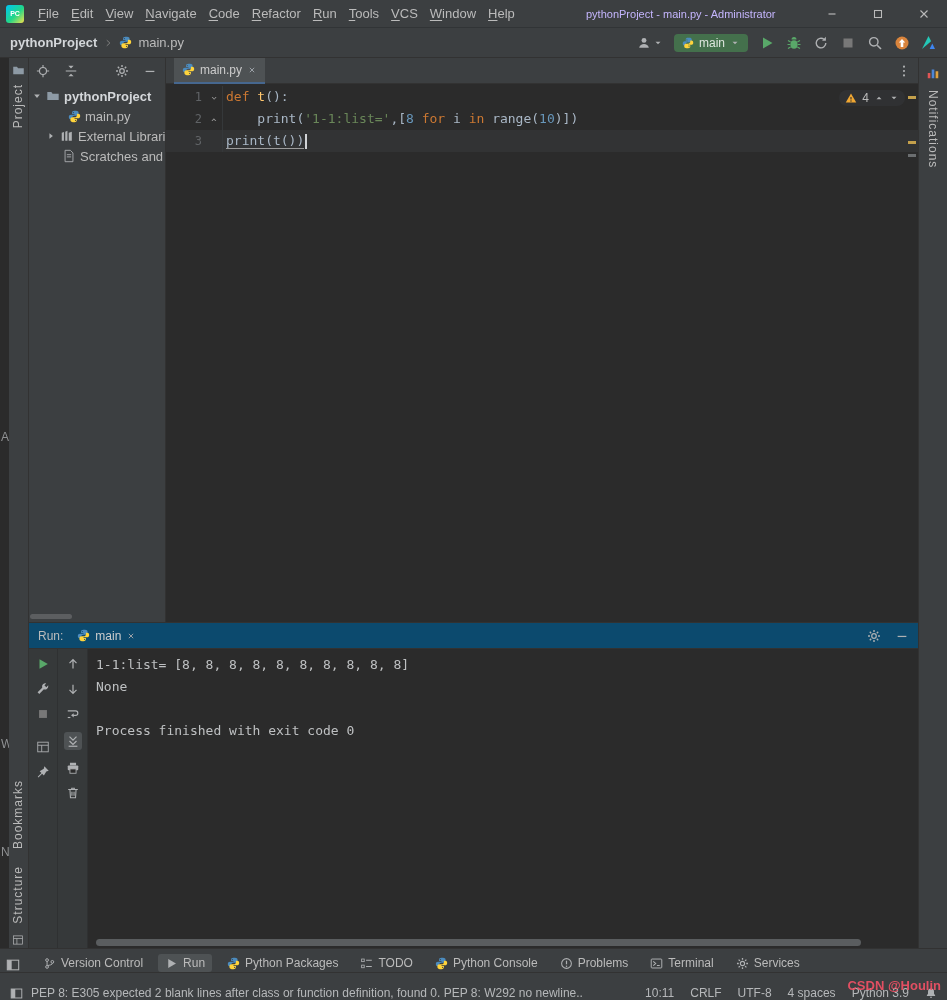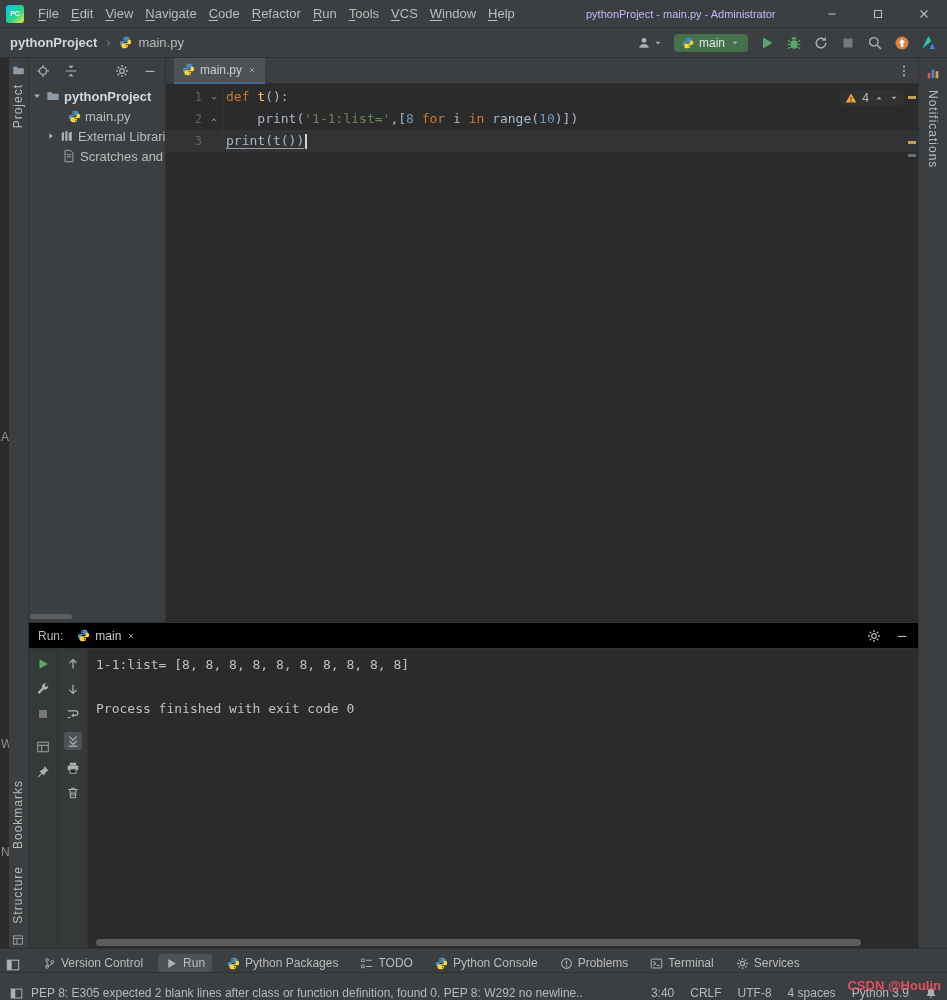--- a/index.html
+++ b/index.html
@@ -78,21 +78,21 @@
   .caret{display:inline-block;width:2px;height:15px;background:#d0d3d6;vertical-align:middle;margin-left:1px;animation:blink 1s steps(1) infinite}
   @keyframes blink{50%{opacity:0}}
   .inspections{position:absolute;top:6px;right:14px;display:flex;align-items:center;gap:5px;font-size:12px;color:#bbbbbb;
                background:rgba(49,51,53,.85);padding:1px 6px;border-radius:9px}
   .smark{position:absolute;right:3px;width:8px;height:3px}
   .m1{top:12px;background:#c4a04b}.m2{top:57px;background:#c4a04b}.m3{top:70px;background:#6b6e70}
 
   
   .run-panel{position:absolute;left:28px;top:622px;width:891px;height:326px;background:#2b2b2b;
              border-top:1px solid #323232;box-sizing:border-box}
-  .run-header{height:26px;background:#000000;border-bottom:1px solid #323232;display:flex;align-items:center;
+  .run-header{height:26px;background:#0c4a6e;border-bottom:1px solid #323232;display:flex;align-items:center;
               padding:0 10px;box-sizing:border-box}
   .run-label{font-size:12px;color:#bbbbbb}
   .rtab{display:flex;align-items:center;gap:5px;margin-left:14px;font-size:12px;color:#cccccc}
   .rh-actions{margin-left:auto;display:flex;align-items:center;gap:14px}
   .run-body{position:absolute;top:26px;bottom:0;left:0;right:0;display:flex}
   .rcol{width:30px;background:#36393a;border-right:1px solid #2f3132;display:flex;flex-direction:column;
         align-items:center;padding-top:8px;gap:11px;box-sizing:border-box}
   .gap{margin-top:8px}
   .sel{background:#4e5254;border-radius:3px;padding:2px;display:inline-flex}
   .console{flex:1;padding:5px 8px;font-family:"DejaVu Sans Mono",monospace;font-size:13px;line-height:22px;
@@ -520,20 +520,21 @@
             </svg>
           </i>
         <i class="ic s14">
             <svg viewBox="0 0 16 16">
               <path fill="none" stroke="#afb1b3" stroke-width="1.2" d="M2.5 4h11M6.5 4V2.5h3V4M4.5 4l.6 9.5h5.8l.6-9.5M6.8 6.5V11M9.2 6.5V11"></path>
             </svg>
           </i>
       </div>
       <div class="console">
           <div class="cline">1-1:list= [8, 8, 8, 8, 8, 8, 8, 8, 8, 8]</div>
+          <div class="cline">None</div>
           <div class="cline"></div>
           <div class="cline">Process finished with exit code 0</div>
         </div>
     </div>
     <div class="run-hscroll"></div>
   </div>
 
   <div class="bottom-bar">
     <i class="ic s14">
         <svg viewBox="0 0 16 16">
@@ -622,21 +623,21 @@
 
   <div class="status-bar">
     <i class="ic s13">
         <svg viewBox="0 0 16 16">
           <rect x="1.5" y="2.5" width="13" height="11" fill="none" stroke="#afb1b3" stroke-width="1.2"></rect>
           <path fill="#afb1b3" d="M1.5 2.5h5v11h-5z"></path>
         </svg>
       </i>
     <span class="sb-msg">PEP 8: E305 expected 2 blank lines after class or function definition, found 0. PEP 8: W292 no newline..</span>
     <div class="sb-right">
-      <span>3:40</span>
+      <span>10:11</span>
       <span>CRLF</span>
       <span>UTF-8</span>
       <span>4 spaces</span>
       <span>Python 3.9</span>
       <i class="ic s12">
           <svg viewBox="0 0 16 16">
             <path fill="#afb1b3" d="M8 2a4 4 0 0 0-4 4v3L2.5 11v1h11v-1L12 9V6a4 4 0 0 0-4-4z"></path>
             <path fill="#afb1b3" d="M6.5 13a1.5 1.5 0 0 0 3 0z"></path>
           </svg>
         </i>

